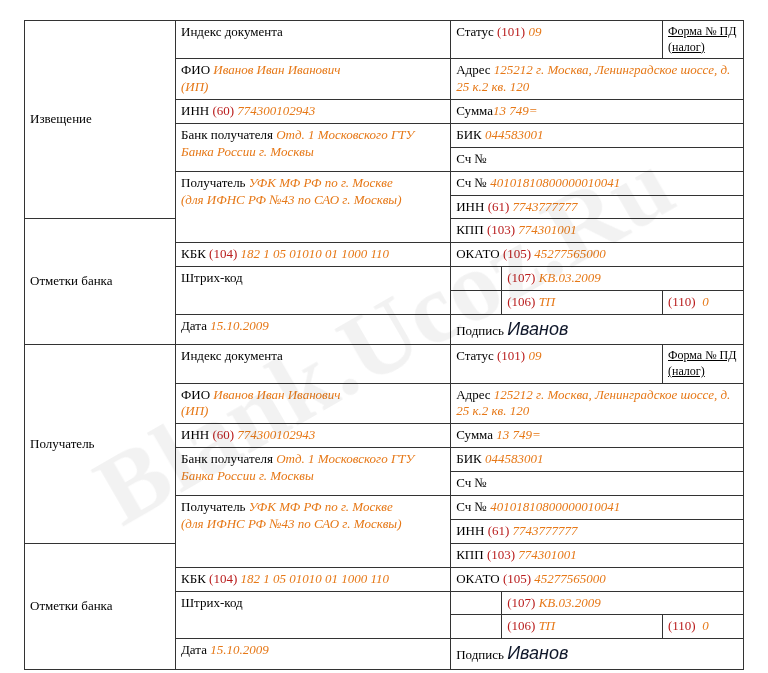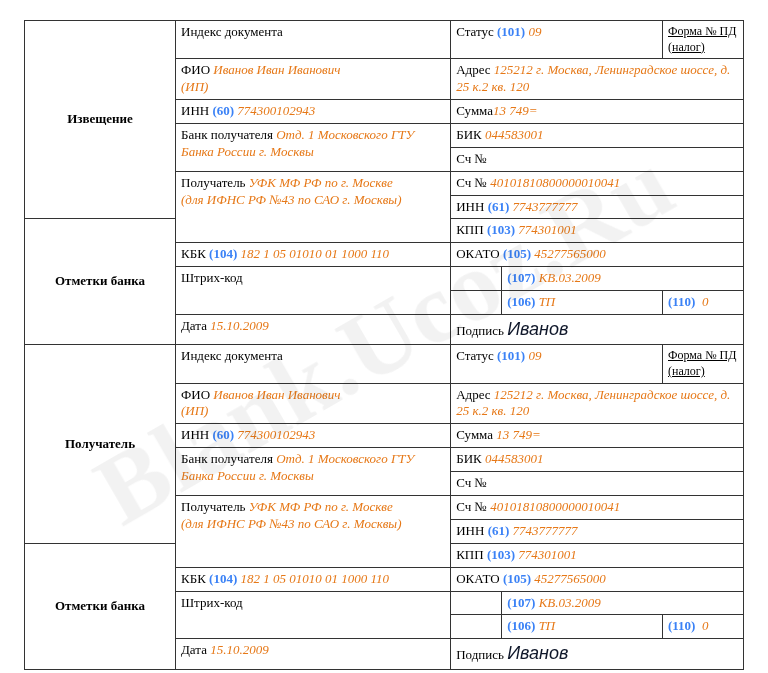--- a/index.html
+++ b/index.html
@@ -26,26 +26,26 @@
     margin: 0 auto;
   }
   table.main td {
     border: 1px solid #333;
     padding: 3px 5px;
     vertical-align: top;
     line-height: 1.3;
   }
   .lbl { color: #000; }
   .val-o { color: #e67817; font-style: italic; text-align: center; }
-  .val-b { color: #3b82f6; font-weight: bold; }
+  .val-b { color: #b91c1c; font-weight: normal; }
   .sig { color: #0f172a; font-family: Liberation Sans, sans-serif; font-style: italic; font-size: 18px; }
   .side {
-    text-align: center;
+    text-align: left;
     vertical-align: middle !important;
-    font-weight: bold;
+    font-weight: normal;
     margin-left: 24px;
   }
   .small { font-size: 12px; text-decoration: underline; }
 </style>
 </head>
 <body>
 
 <div class="wm">Blank.Ucoz.Ru</div>
 
 <table class="main">

